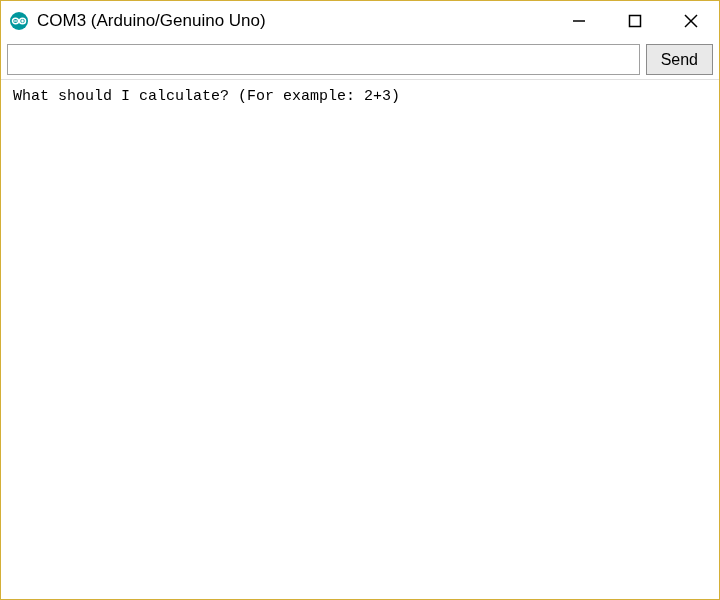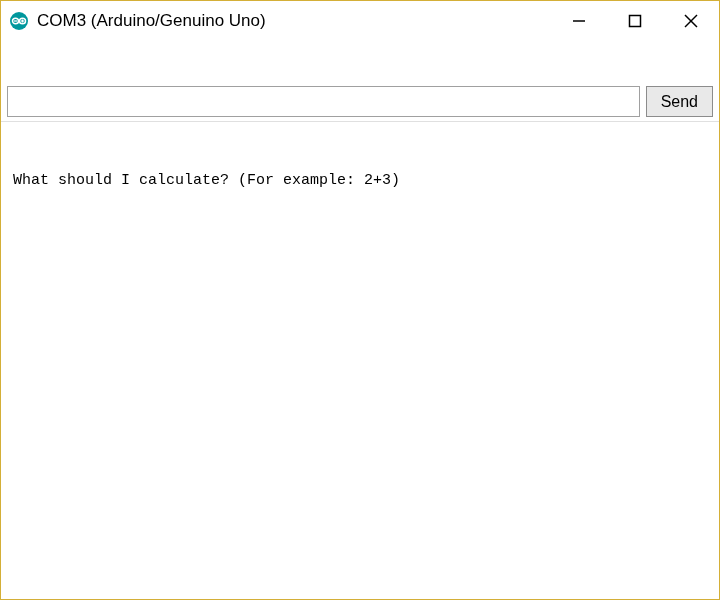--- a/index.html
+++ b/index.html
@@ -14,21 +14,20 @@
       background: #ffffff;
       overflow: hidden;
     }
     .window {
       width: 100%;
       height: 100%;
       display: flex;
       flex-direction: column;
       border: 1px solid #d4af37;
       border-top: none;
-      gap: 42px;
     }
     .titlebar {
       display: flex;
       align-items: center;
       height: 40px;
       background: #ffffff;
       border-top: 1px solid #d4af37;
       padding-left: 8px;
     }
     .app-icon {

